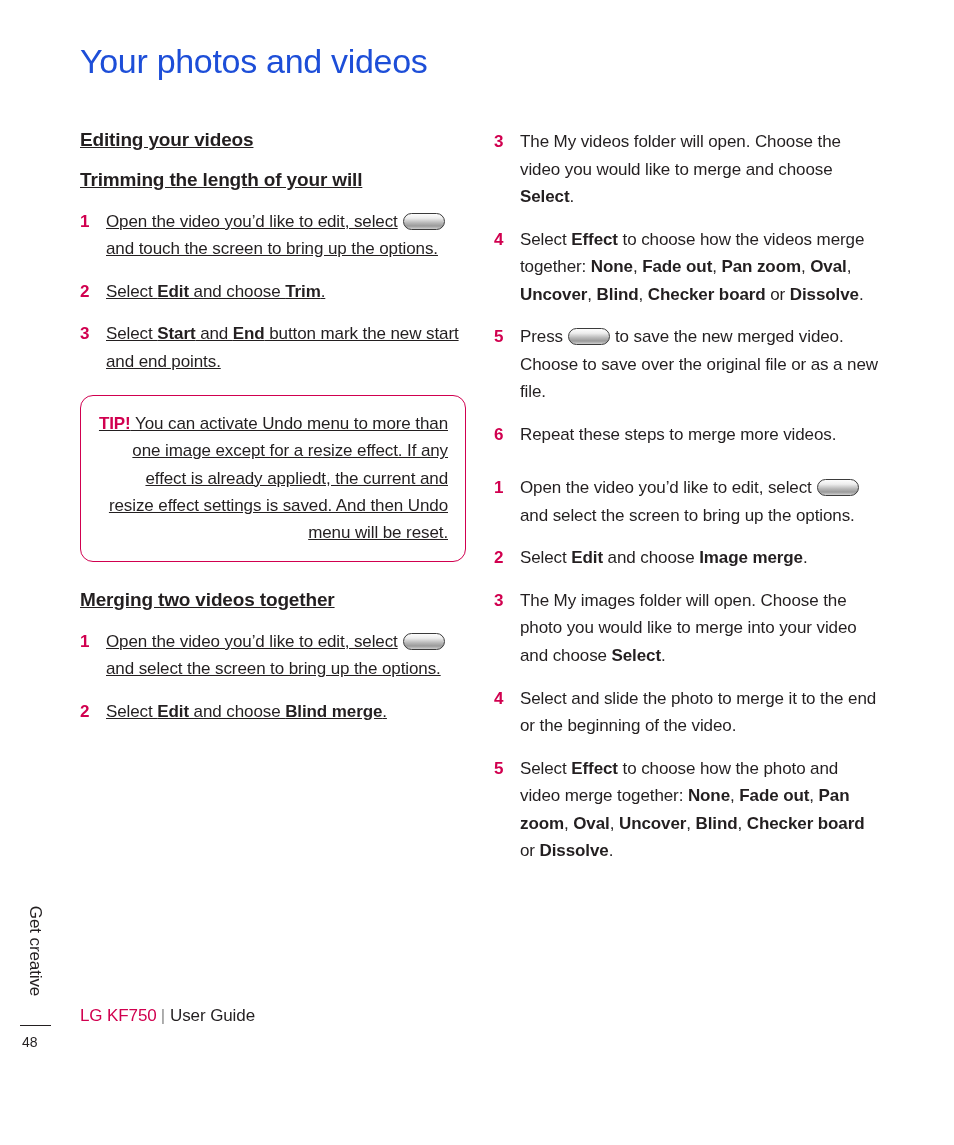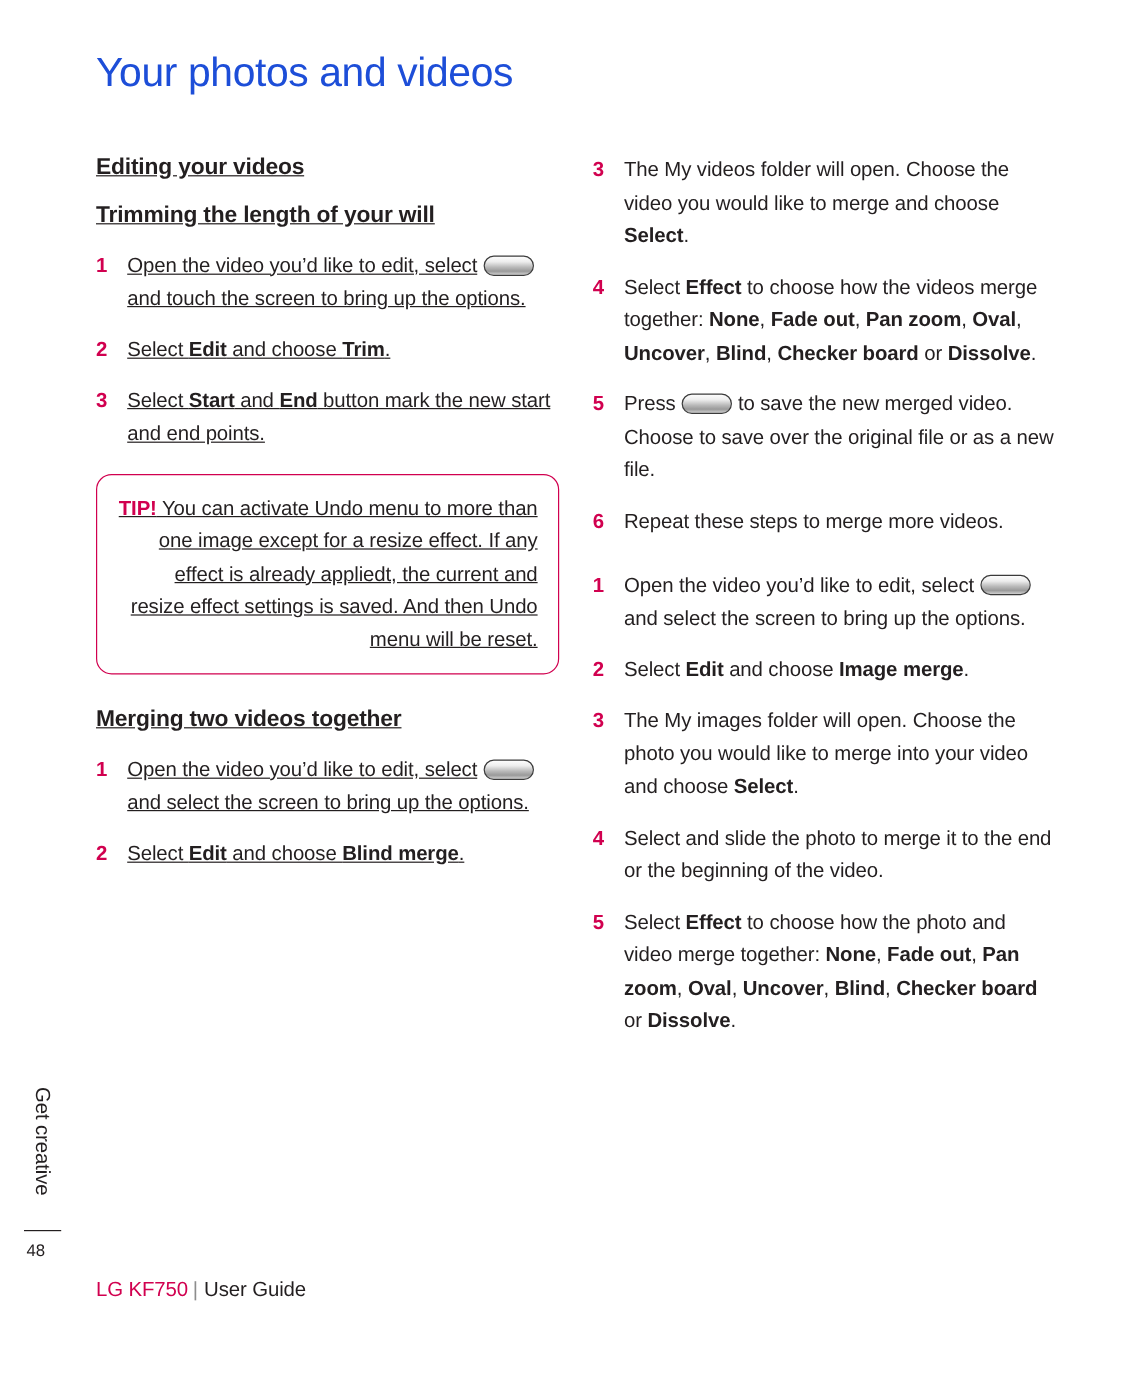--- a/index.html
+++ b/index.html
@@ -150,21 +150,21 @@
     left: 22px;
     top: 1034px;
     font-size: 14px;
     color: #231f20;
   }
 
   
   .footer {
     position: absolute;
     left: 80px;
-    top: 1065px;
+    top: 1006px;
     font-size: 17px;
     letter-spacing: -0.1px;
   }
   .footer .brand { color: #d1004f; }
   .footer .sep   { color: #8d8d8d; margin: 0 5px 0 4px; }
   .footer .guide { color: #231f20; }
 </style>
 </head>
 <body>
 

